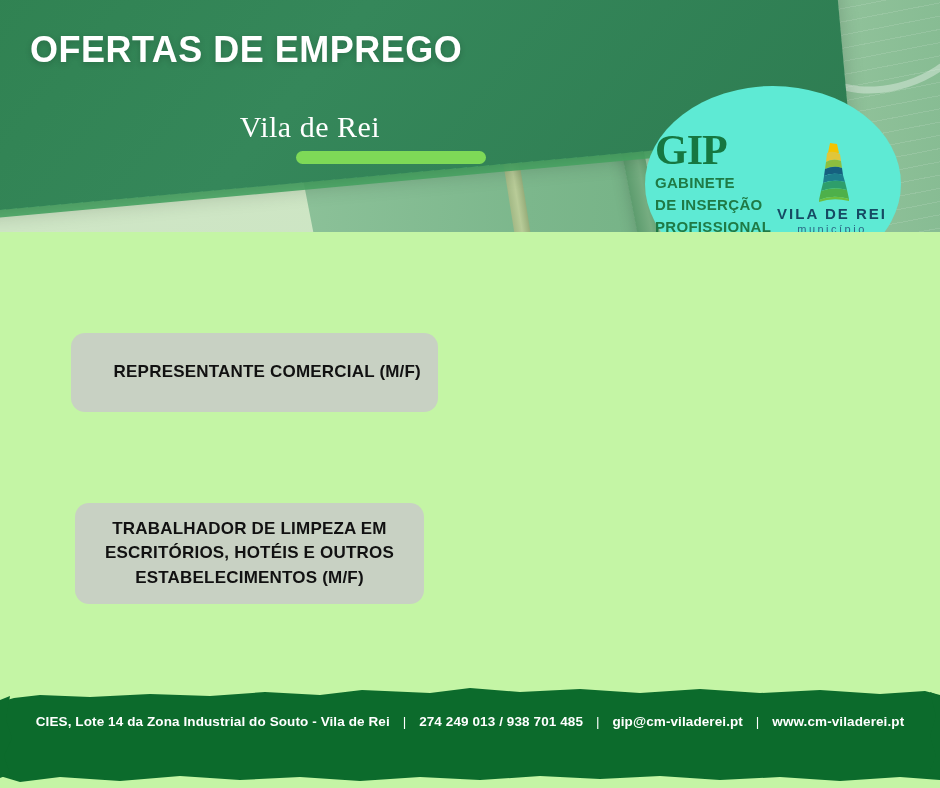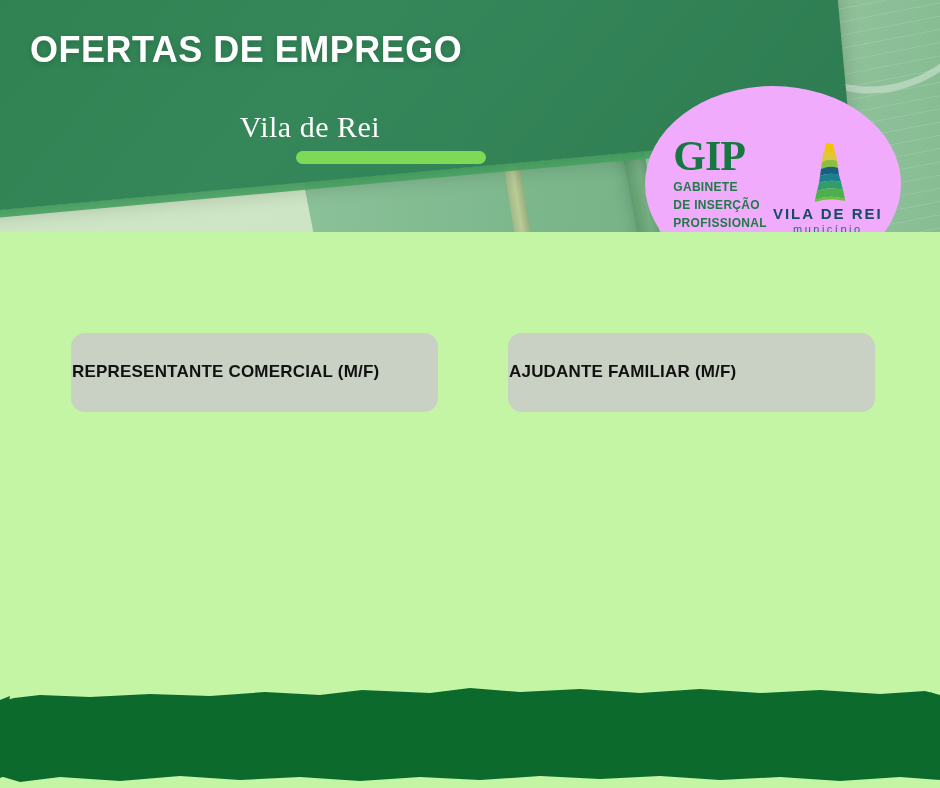--- a/index.html
+++ b/index.html
@@ -143,44 +143,43 @@
     width: 190px; height: 13px;
     border-radius: 8px;
     background: #7ed957;
   }
 
   
   .logo-badge {
     position: absolute;
     left: 645px; top: 86px;
     width: 256px; height: 196px;
-    background: #f0abfc;
+    background: #5eead4;
     border-radius: 50%;
     display: flex;
     align-items: center;
-    justify-content: center;
     gap: 6px;
     z-index: 5;
   }
   .logo-gip {
     display: flex;
     flex-direction: column;
     align-items: flex-start;
     padding-left: 10px;
   }
   .gip-word {
     font-size: 42px;
     font-weight: 700;
     color: #167741;
     line-height: .95;
     letter-spacing: -1px;
     font-family: "Liberation Serif", serif;
   }
   .gip-sub {
-    font-size: 12px;
+    font-size: 15px;
     font-weight: 700;
     color: #1f7a45;
     line-height: 1.25;
     letter-spacing: .3px;
     margin-top: 3px;
     text-transform: uppercase;
   }
   .logo-vdr {
     display: flex;
     flex-direction: column;
@@ -204,23 +203,23 @@
 
   
   .cards-area { position: absolute; left: 0; top: 232px; width: 940px; height: 448px; }
 
   .job-card {
     position: absolute;
     background: #c8d1c3;
     border-radius: 14px;
     display: flex;
     align-items: center;
-    justify-content: flex-start;
+    justify-content: flex-end;
     text-align: center;
-    padding: 10px 1px;
+    padding: 10px 17px;
   }
   .job-card .job-title {
     font-size: 17px;
     font-weight: 700;
     color: #111111;
     line-height: 1.45;
     letter-spacing: .2px;
     text-transform: uppercase;
   }
 
@@ -304,35 +303,44 @@
 
     </div>
   </div>
 
   <div class="cards-area">
 
     <div class="job-card card-0">
       <div class="job-title">REPRESENTANTE COMERCIAL (M/F)</div>
     </div>
 
-    <div class="job-card card-1">
-      <div class="job-title">AJUDANTE FAMILIAR (M/F)</div>
-    </div>
-
+
+    <div class="job-card card-2">
+      <div class="job-title">TRABALHADOR DE LIMPEZA EM ESCRITÓRIOS, HOTÉIS E OUTROS ESTABELECIMENTOS (M/F)</div>
+    </div>
 
 
   </div>
 
   <div class="footer">
     <svg class="footer-brush" viewBox="0 0 940 112" preserveAspectRatio="none">
       <path d="M0,26 L14,22 L40,19 L90,21 L150,18 L210,20 L265,16 L320,19
                L362,14 L430,17 L470,12 L520,16 L580,13 L640,17 L700,13
                L760,17 L820,14 L880,18 L925,15 L940,19
                L940,104 L900,101 L840,105 L780,101 L720,104 L660,100
                L600,103 L540,100 L480,104 L420,101 L360,105 L300,101
                L240,104 L180,100 L120,105 L60,101 L20,106 L0,100 Z" fill="#0c6b2c"></path>
       <path d="M0,24 L10,20 L6,44 L12,62 L4,80 L10,98 L0,102 Z" fill="#0c6b2c"></path>
       <path d="M930,16 L940,20 L940,102 L928,99 L936,80 L930,60 L936,40 Z" fill="#0c6b2c"></path>
     </svg>
 
+    <div class="footer-text">
+      <span>CIES, Lote 14 da Zona Industrial do Souto - Vila de Rei</span>
+      <span class="footer-sep">|</span>
+      <span>274 249 013 / 938 701 485</span>
+      <span class="footer-sep">|</span>
+      <span>gip@cm-viladerei.pt</span>
+      <span class="footer-sep">|</span>
+      <span>www.cm-viladerei.pt</span>
+    </div>
   </div>
 
 </div>
 
 </body></html>

